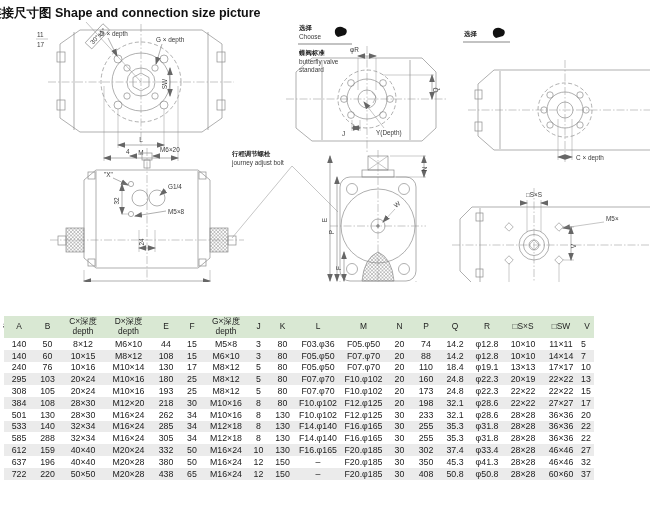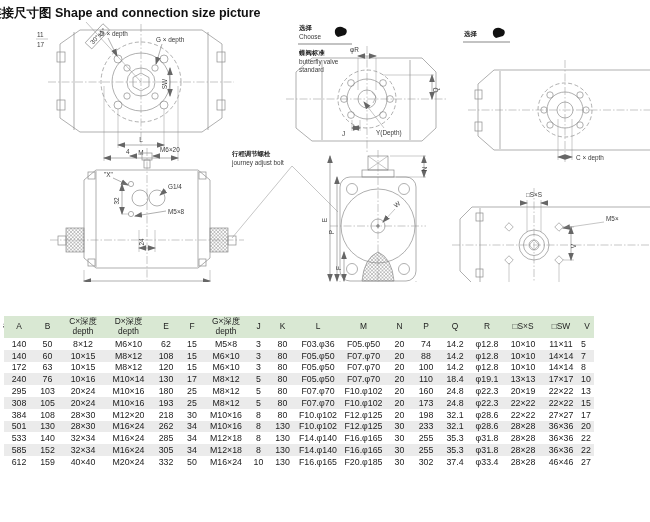--- a/index.html
+++ b/index.html
@@ -315,21 +315,21 @@
           <th>□SW</th>
           <th>V</th>
         </tr>
       </thead>
     <tbody>
         <tr>
           <td>140</td>
           <td>50</td>
           <td>8×12</td>
           <td>M6×10</td>
-          <td>62</td>
+          <td>44</td>
           <td>15</td>
           <td>M5×8</td>
           <td>3</td>
           <td>80</td>
           <td>F03.φ36</td>
           <td>F05.φ50</td>
           <td>20</td>
           <td>74</td>
           <td>14.2</td>
           <td>φ12.8</td>
@@ -351,40 +351,20 @@
           <td>F07.φ70</td>
           <td>20</td>
           <td>88</td>
           <td>14.2</td>
           <td>φ12.8</td>
           <td>10×10</td>
           <td>14×14</td>
           <td>7</td>
         </tr>
         <tr>
-          <td>172</td>
-          <td>63</td>
-          <td>10×15</td>
-          <td>M8×12</td>
-          <td>120</td>
-          <td>15</td>
-          <td>M6×10</td>
-          <td>3</td>
-          <td>80</td>
-          <td>F05.φ50</td>
-          <td>F07.φ70</td>
-          <td>20</td>
-          <td>100</td>
-          <td>14.2</td>
-          <td>φ12.8</td>
-          <td>10×10</td>
-          <td>14×14</td>
-          <td>8</td>
-        </tr>
-        <tr>
           <td>240</td>
           <td>76</td>
           <td>10×16</td>
           <td>M10×14</td>
           <td>130</td>
           <td>17</td>
           <td>M8×12</td>
           <td>5</td>
           <td>80</td>
           <td>F05.φ50</td>
@@ -492,21 +472,21 @@
           <td>30</td>
           <td>255</td>
           <td>35.3</td>
           <td>φ31.8</td>
           <td>28×28</td>
           <td>36×36</td>
           <td>22</td>
         </tr>
         <tr>
           <td>585</td>
-          <td>152</td>
+          <td>288</td>
           <td>32×34</td>
           <td>M16×24</td>
           <td>305</td>
           <td>34</td>
           <td>M12×18</td>
           <td>8</td>
           <td>130</td>
           <td>F14.φ140</td>
           <td>F16.φ165</td>
           <td>30</td>
@@ -530,16 +510,56 @@
           <td>F16.φ165</td>
           <td>F20.φ185</td>
           <td>30</td>
           <td>302</td>
           <td>37.4</td>
           <td>φ33.4</td>
           <td>28×28</td>
           <td>46×46</td>
           <td>27</td>
         </tr>
+        <tr>
+          <td>637</td>
+          <td>196</td>
+          <td>40×40</td>
+          <td>M20×28</td>
+          <td>380</td>
+          <td>50</td>
+          <td>M16×24</td>
+          <td>12</td>
+          <td>150</td>
+          <td>–</td>
+          <td>F20.φ185</td>
+          <td>30</td>
+          <td>350</td>
+          <td>45.3</td>
+          <td>φ41.3</td>
+          <td>28×28</td>
+          <td>46×46</td>
+          <td>32</td>
+        </tr>
+        <tr>
+          <td>722</td>
+          <td>220</td>
+          <td>50×50</td>
+          <td>M20×28</td>
+          <td>438</td>
+          <td>65</td>
+          <td>M16×24</td>
+          <td>12</td>
+          <td>150</td>
+          <td>–</td>
+          <td>F20.φ185</td>
+          <td>30</td>
+          <td>408</td>
+          <td>50.8</td>
+          <td>φ50.8</td>
+          <td>28×28</td>
+          <td>60×60</td>
+          <td>37</td>
+        </tr>
       </tbody>
   </table>
 
 </div>
 
 </body></html>

